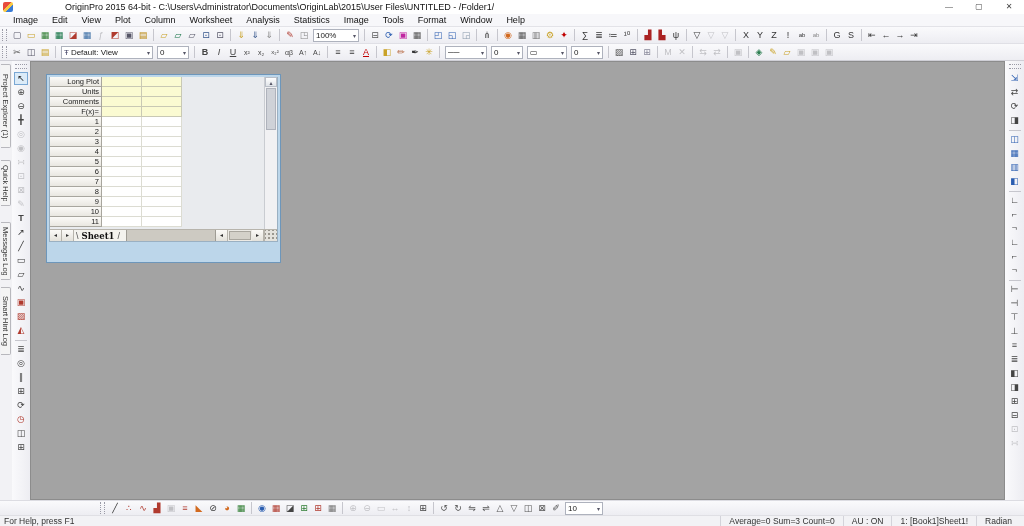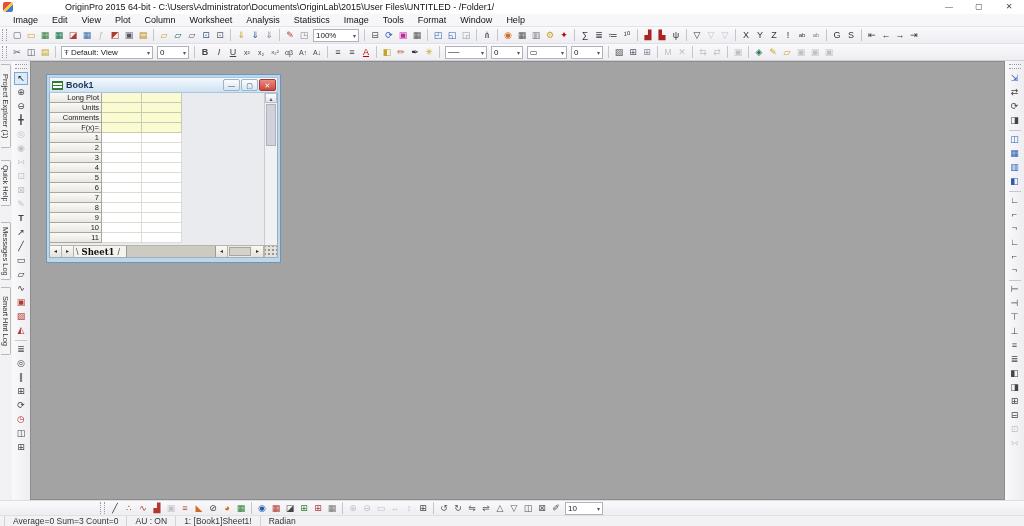--- a/index.html
+++ b/index.html
@@ -345,27 +345,20 @@
       <span class="tbi" style="color: rgb(68, 68, 68);">◨</span>
       <span class="tbi" style="color: rgb(68, 68, 68);">⊞</span>
       <span class="tbi" style="color: rgb(68, 68, 68);">⊟</span>
       <span class="tbi dis" style="color: rgb(153, 153, 153);">⊡</span>
       <span class="tbi dis" style="color: rgb(153, 153, 153);">∺</span>
     </div>
 
   <div class="workspace"></div>
 
   <div class="book">
-    <div class="booktitle">
-      <span class="bookicon"></span>
-      <span class="booktitletext">Book1</span>
-      <span class="bookbtn">—</span>
-      <span class="bookbtn">▢</span>
-      <span class="bookbtn close">✕</span>
-    </div>
     <div class="bookbody">
       <div class="gridwrap">
           <div class="wrow">
             <div class="wcell hdr rowhdr">Long Plot</div>
             <div class="wcell ylw"></div>
             <div class="wcell ylw"></div>
           </div>
           <div class="wrow">
             <div class="wcell hdr rowhdr">Units</div>
             <div class="wcell ylw"></div>
@@ -498,19 +491,20 @@
       <span class="tbi" style="color: rgb(85, 85, 85);">◫</span>
       <span class="tbi" style="color: rgb(85, 85, 85);">⊠</span>
       <span class="tbi" style="color: rgb(85, 85, 85);">✐</span>
       <span class="tdd" style="width: 38px;">
         <span class="ddl">10</span>
         <span class="dda">▾</span>
       </span>
     </div>
 
   <div class="statusbar">
+    <span class="sleft">For Help, press F1</span>
     <span class="sseg">Average=0 Sum=3 Count=0</span>
     <span class="sseg">AU : ON</span>
     <span class="sseg">1: [Book1]Sheet1!</span>
     <span class="sseg">Radian</span>
   </div>
 
 </div>
 
 </body></html>

